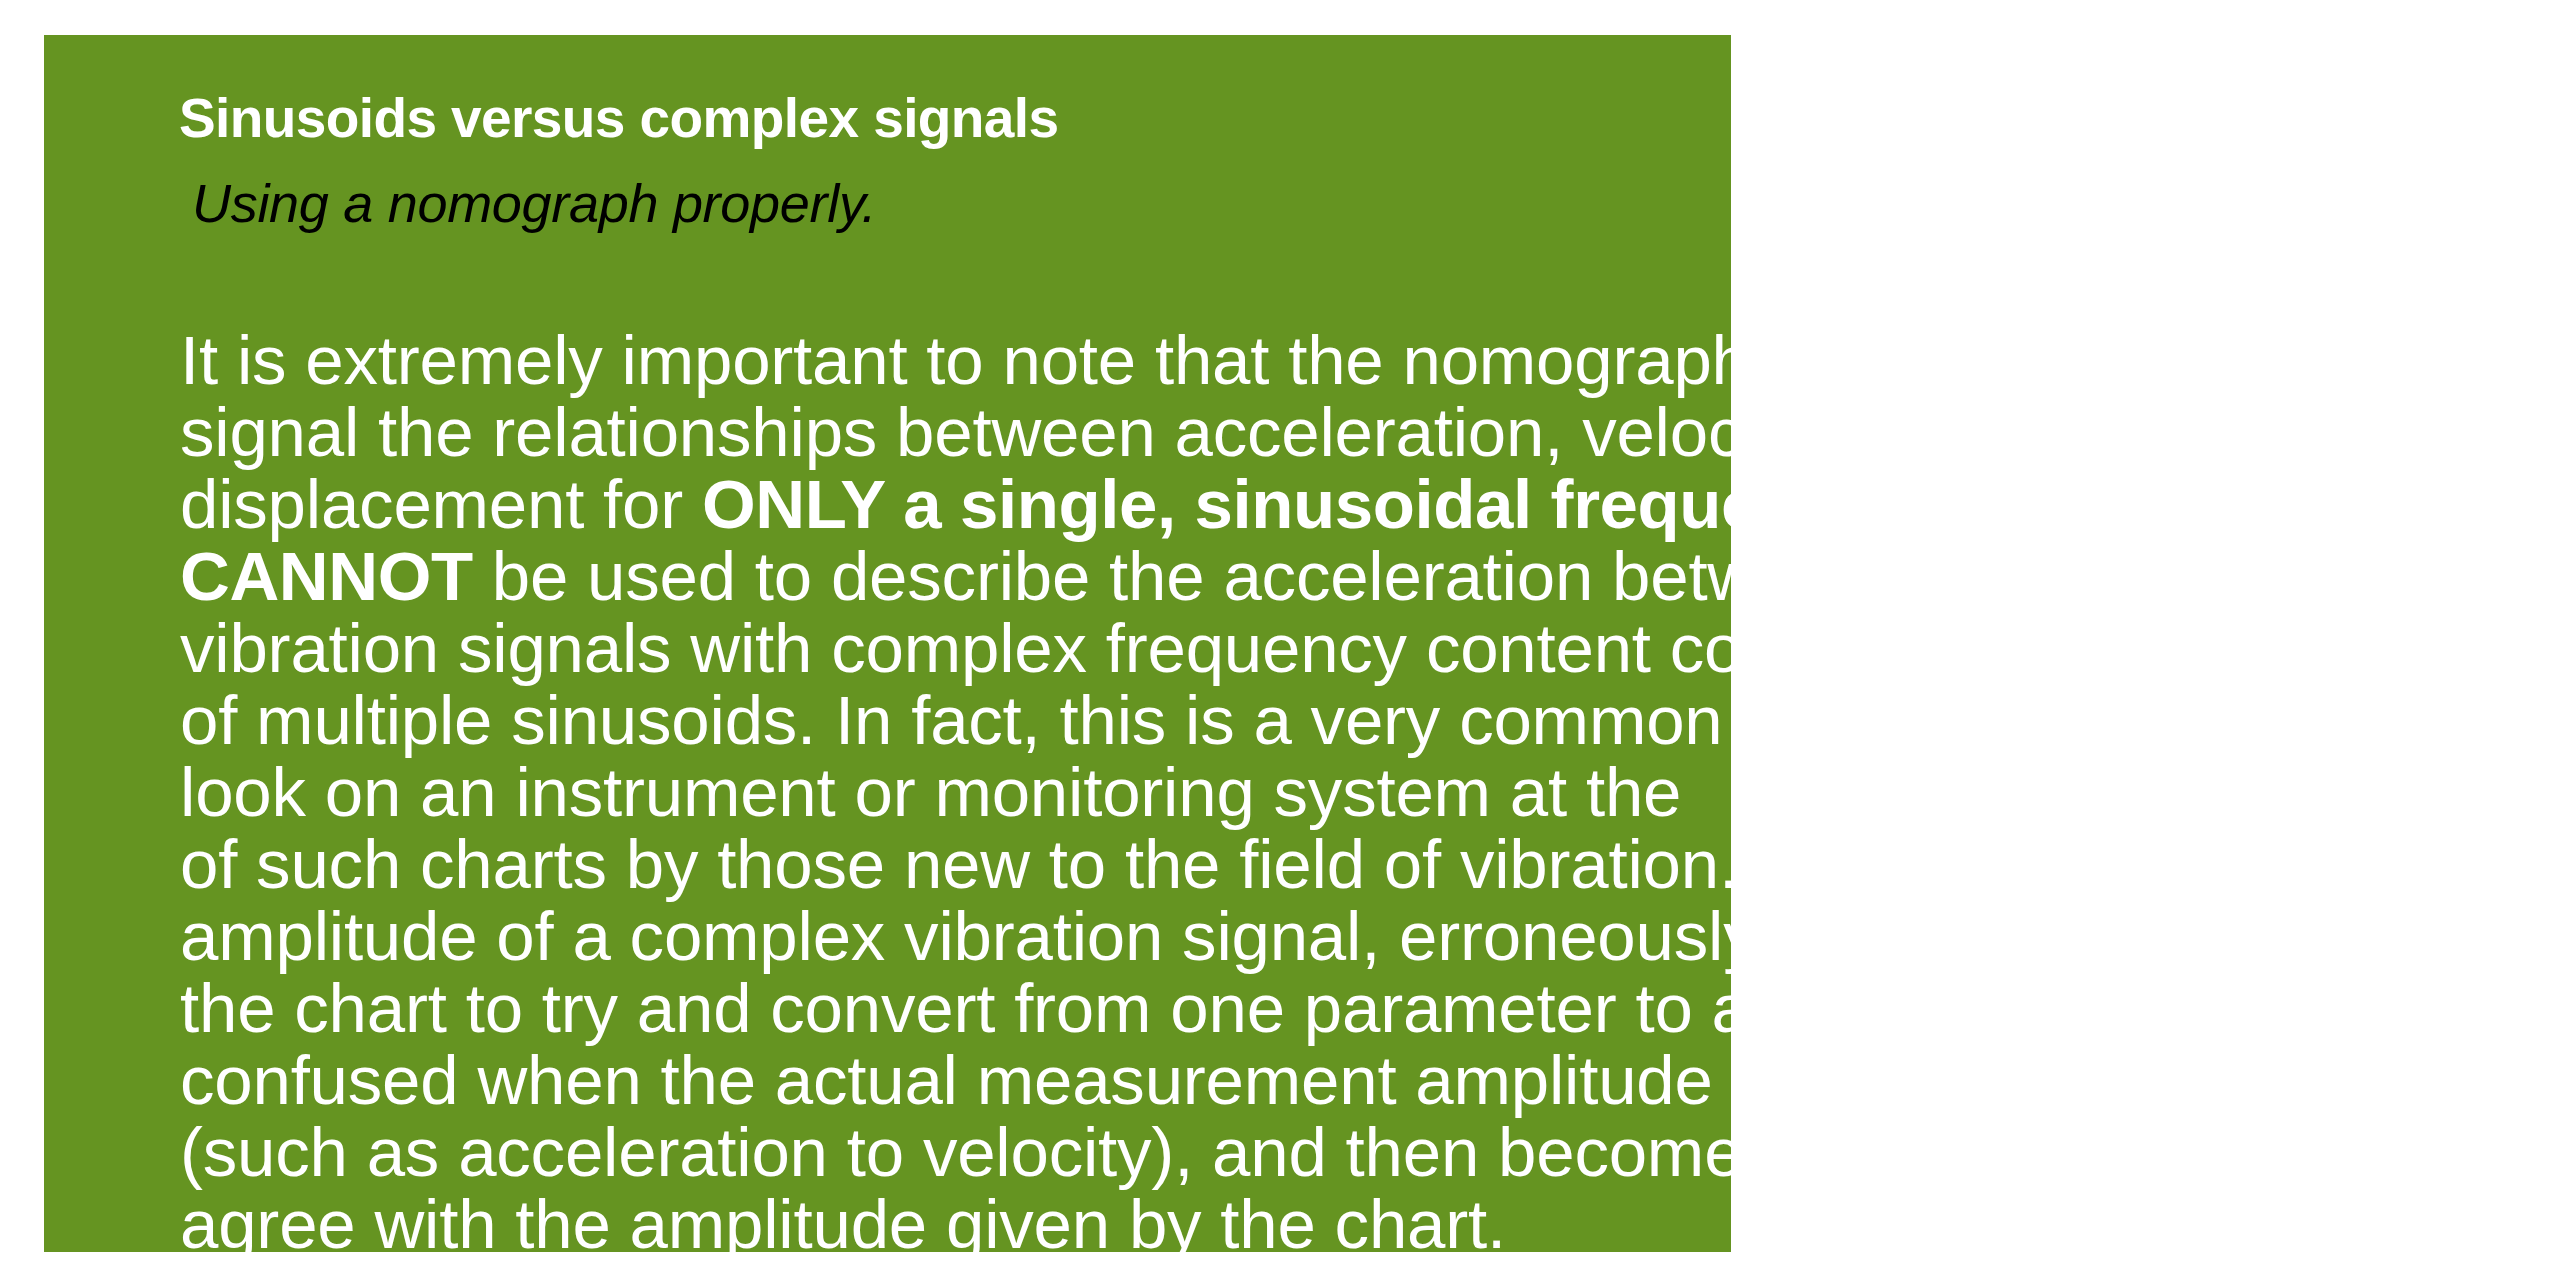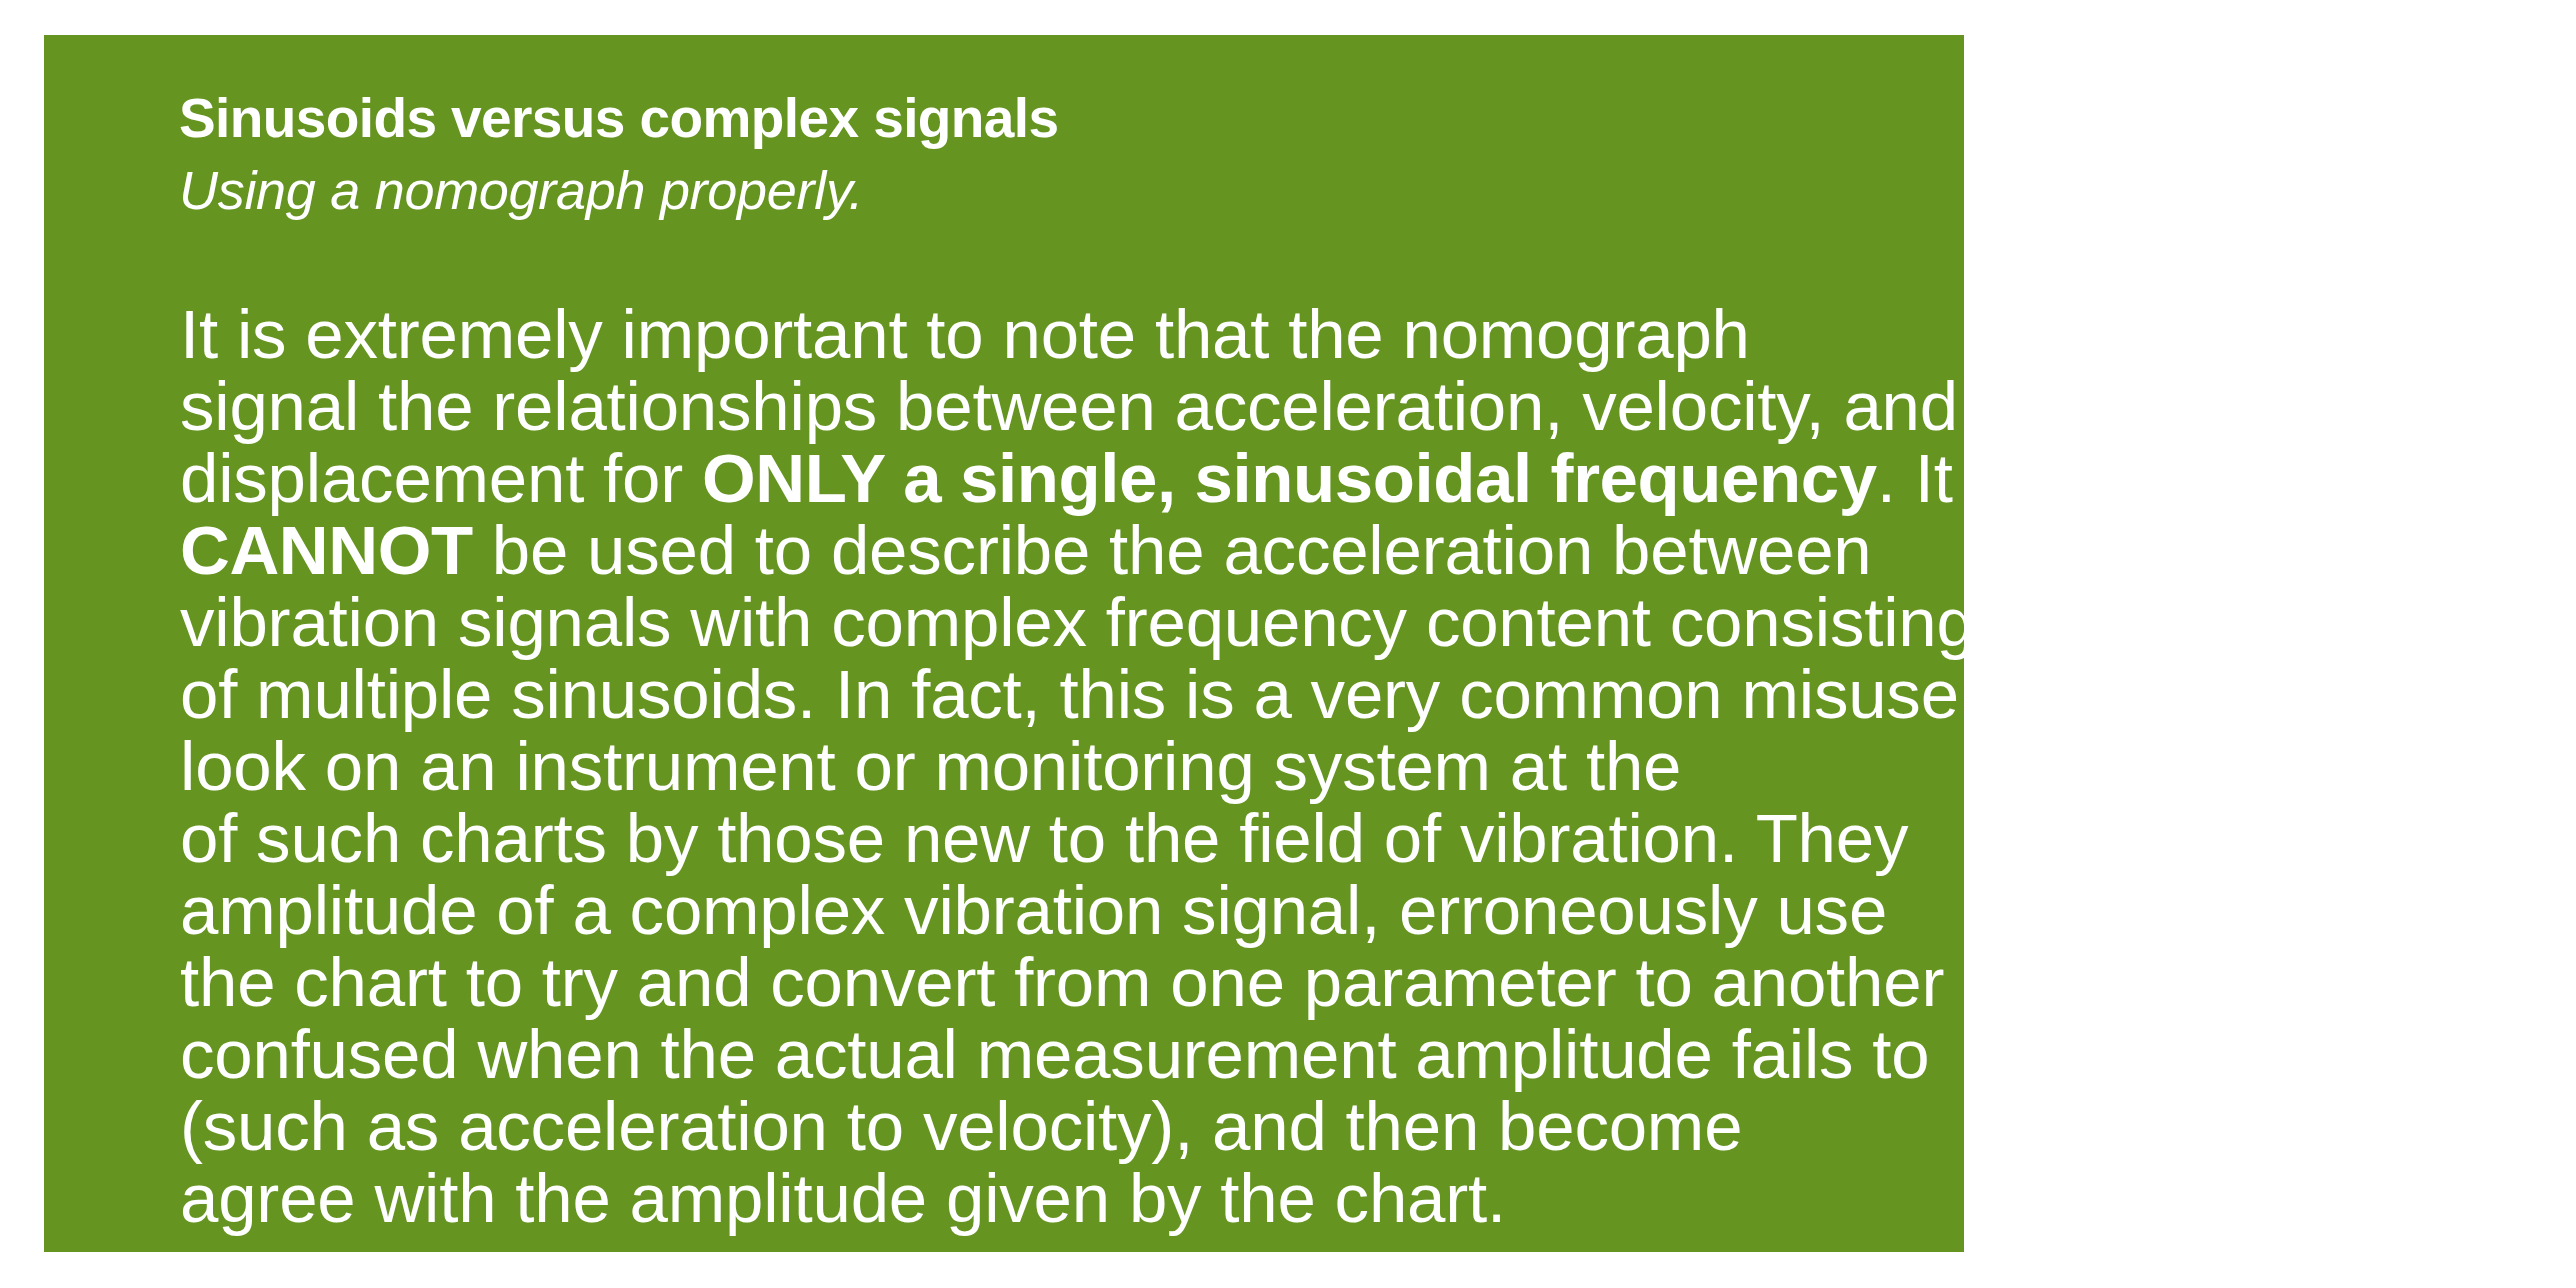--- a/index.html
+++ b/index.html
@@ -11,21 +11,21 @@
     width: 2576px;
     height: 1288px;
     overflow: hidden;
     font-family: "Liberation Sans", sans-serif;
   }
 
   #callout-card {
     position: absolute;
     left: 44px;
     top: 35px;
-    width: 1920px;
+    width: 1687px;
     height: 1217px;
     background: #659421;
     box-sizing: border-box;
     padding: 47px 100px 0 135px;
   }
 
   .card-title {
     font-family: "Liberation Sans", sans-serif;
     font-weight: bold;
     font-size: 55px;
@@ -35,24 +35,24 @@
     white-space: nowrap;
     margin: 0;
   }
 
   .card-subtitle {
     font-family: "Liberation Sans", sans-serif;
     font-style: italic;
     font-weight: normal;
     font-size: 54px;
     line-height: 72px;
-    color: #ffffff;
+    color: #000000;
     letter-spacing: -0.3px;
     white-space: nowrap;
-    margin: 0;
+    margin: 13px;
   }
 
   .spacer-line {
     height: 72px;
   }
 
   .card-body {
     font-family: "Liberation Sans", sans-serif;
     font-weight: normal;
     font-size: 69px;

